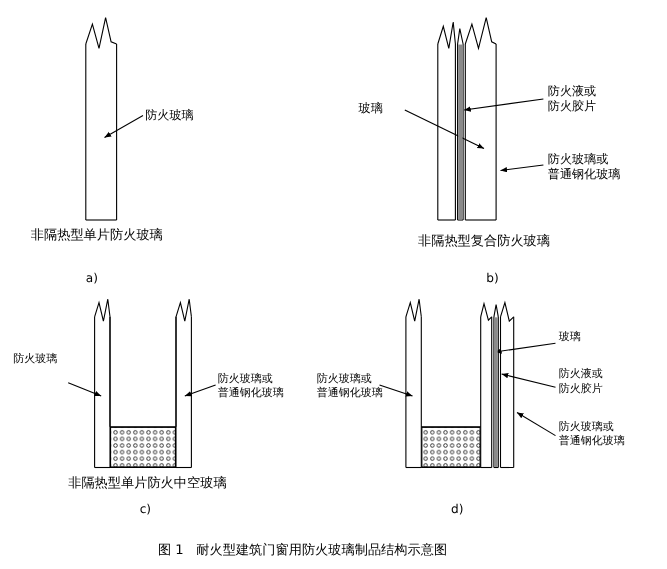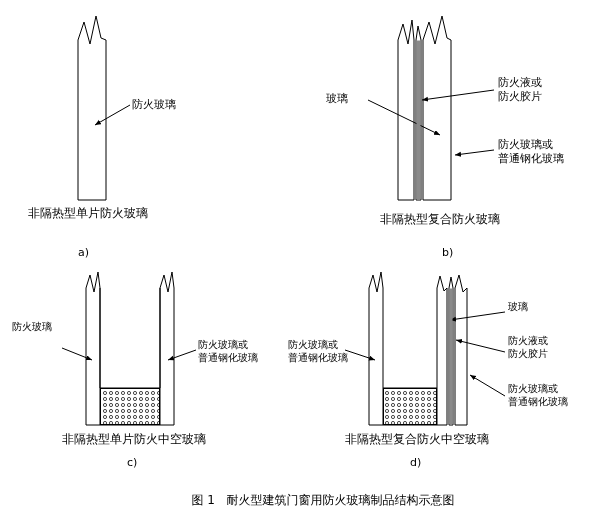--- a/index.html
+++ b/index.html
@@ -174,18 +174,17 @@
   <div class="cap" style="left:62px; top:432px;">非隔热型单片防火中空玻璃</div>
   <div class="panel-letter" style="left:127px; top:456px;">c)</div>
 
   <div class="lbl sm" style="left:288px; top:338px;">防火玻璃或
 普通钢化玻璃</div>
   <div class="lbl sm" style="left:508px; top:300px;">玻璃</div>
   <div class="lbl sm" style="left:508px; top:334px;">防火液或
 防火胶片</div>
   <div class="lbl sm" style="left:508px; top:382px;">防火玻璃或
 普通钢化玻璃</div>
-  <div class="cap" style="left:345px; top:432px;">非隔热型复合防火中空玻璃</div>
   <div class="panel-letter" style="left:410px; top:456px;">d)</div>
 
-  <div class="figcap" style="left:0; top:492px; width:550px; text-align:center;padding-left:48px;">图 1   耐火型建筑门窗用防火玻璃制品结构示意图</div>
+  <div class="figcap" style="left:0; top:492px; width:550px; text-align:center;">图 1   耐火型建筑门窗用防火玻璃制品结构示意图</div>
 
 </div>
 
 </body></html>

